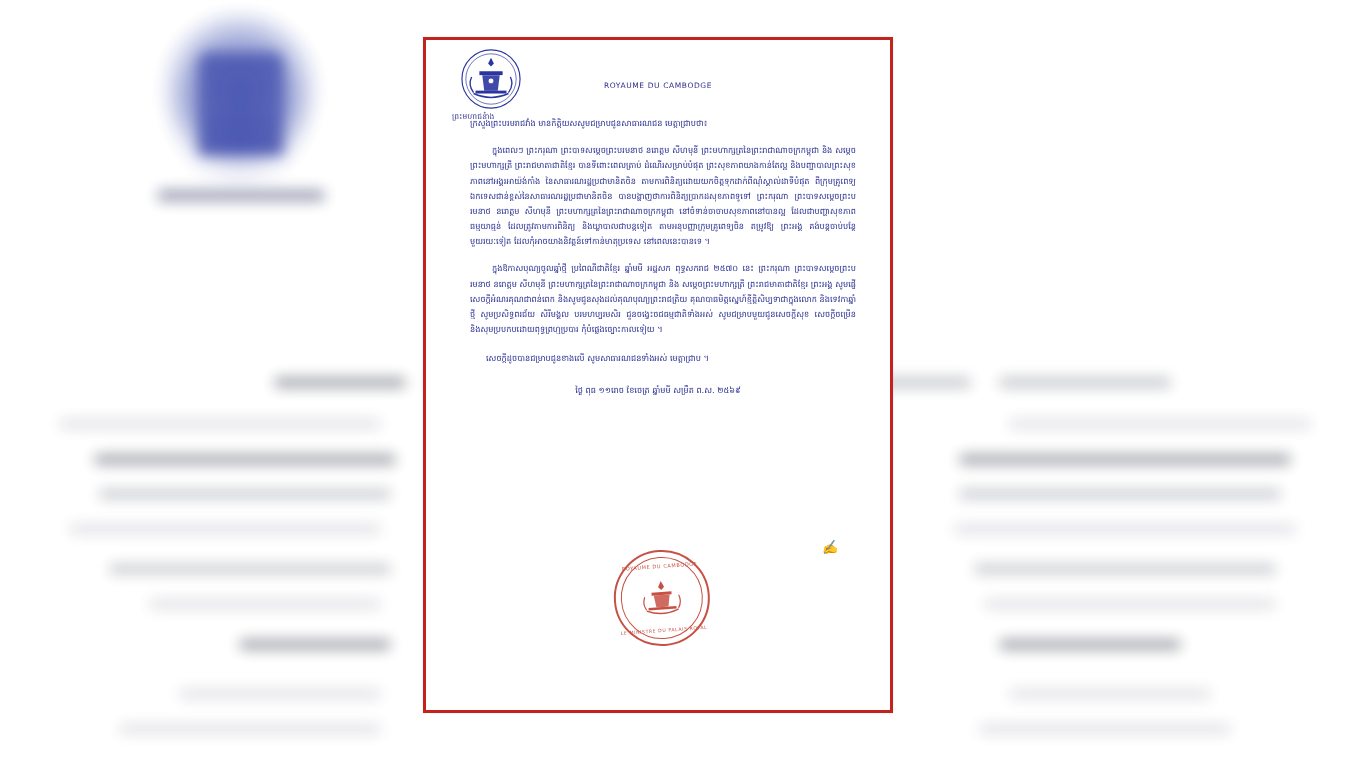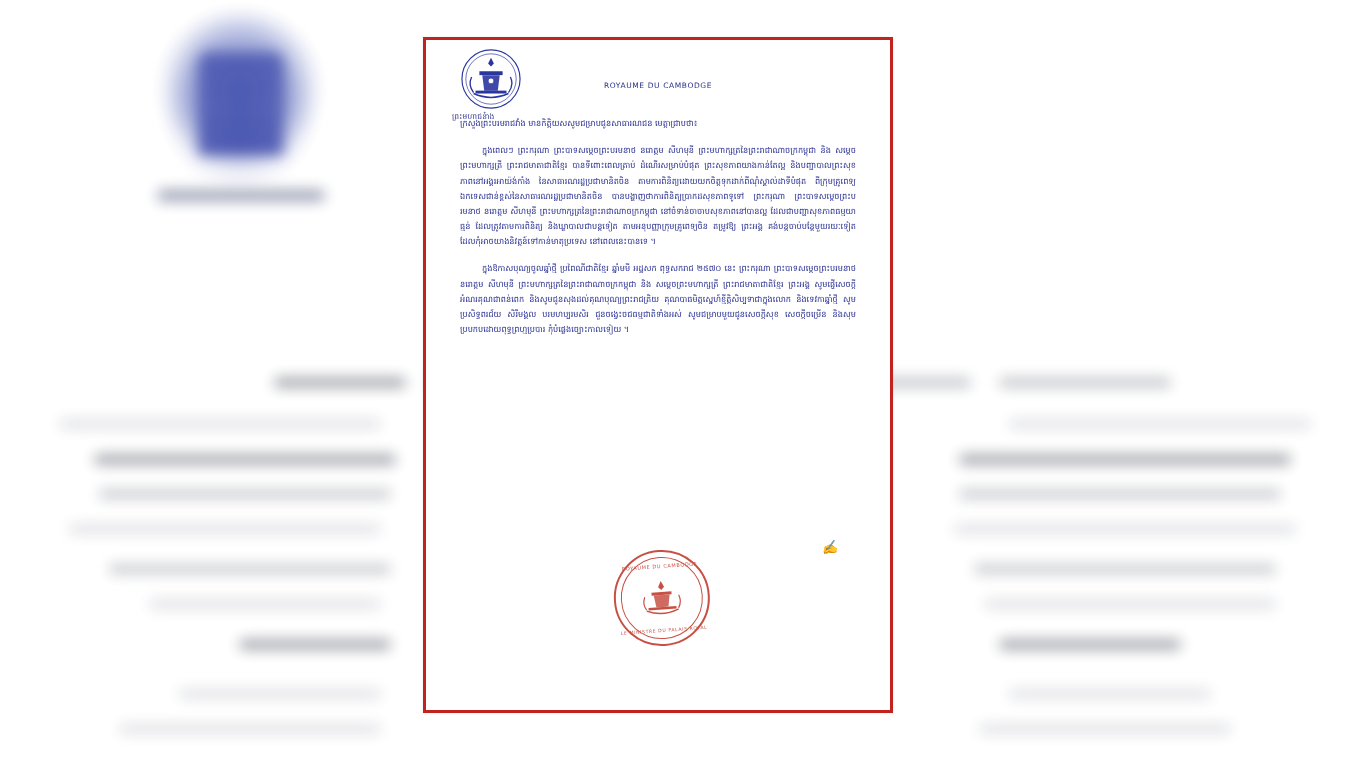--- a/index.html
+++ b/index.html
@@ -162,21 +162,21 @@
     letter-spacing: 0.2px;
   }
 
   .doc-body {
     margin-top: 26px;
     font-size: 8.2px;
     line-height: 1.85;
     color: #232a8e;
     text-align: justify;
   }
-  .doc-body p { margin: 0 0 12px 0; }
+  .doc-body p { margin: 0 0 12px 10px; }
   .doc-body p.indent { text-indent: 22px; }
 
   .doc-close {
     margin-top: 16px;
     font-size: 8.2px;
     color: #232a8e;
     text-indent: 26px;
   }
 
   .doc-date {
@@ -310,22 +310,24 @@
         <div class="kh-french">ROYAUME DU CAMBODGE</div>
       </div>
 
 
       <div class="doc-body">
         <p>ក្រសួងព្រះបរមរាជវាំង មានកិត្តិយសសូមជម្រាបជូនសាធារណជន មេត្តាជ្រាបថា៖</p>
         <p class="indent">ក្នុងពេលៗ ព្រះករុណា ព្រះបាទសម្តេចព្រះបរមនាថ នរោត្តម សីហមុនី ព្រះមហាក្សត្រនៃព្រះរាជាណាចក្រកម្ពុជា និង សម្តេចព្រះមហាក្សត្រី ព្រះរាជមាតាជាតិខ្មែរ បានទីពោះពេលត្រាប់ ដំណើរសម្រាប់បំផុត ព្រះសុខភាពយាងកាន់តែល្អ និងបញ្ជាបាលព្រះសុខភាពនៅអង្គរអាយ៉ង់កាំង នៃសាធារណរដ្ឋប្រជាមានិតចិន តាមការពិនិត្យដោយយកចិត្តទុកដាក់ពីណុំស្គាល់ដាទីបំផុត ពីក្រុមគ្រូពេទ្យឯកទេសជាន់ខ្ពស់នៃសាធារណរដ្ឋប្រជាមានិតចិន បានបង្ហាញថាការពិនិត្យប្រាកដសុខភាពទូទៅ ព្រះករុណា ព្រះបាទសម្តេចព្រះបរមនាថ នរោត្តម សីហមុនី ព្រះមហាក្សត្រនៃព្រះរាជាណាចក្រកម្ពុជា នៅចំទាន់ចាចាបសុខភាពនៅបានល្អ ដែលជាបញ្ហាសុខភាពធម្មយាធ្មន់ ដែលត្រូវតាមការពិនិត្យ និងឃ្លាបាលជាបន្តទៀត តាមអនុបញ្ញាក្រុមគ្រូពេទ្យចិន តម្រូវឱ្យ ព្រះអង្គ គង់បន្តចាប់បន្ថែមួយរយៈទៀត ដែលកុំអាចយាងនិវត្តន៍ទៅកាន់មាតុប្រទេស នៅពេលនេះបានទេ ។</p>
         <p class="indent">ក្នុងឱកាសបុណ្យចូលឆ្នាំថ្មី ប្រពៃណីជាតិខ្មែរ ឆ្នាំមមី អដ្ឋសក ពុទ្ធសករាជ ២៥៧០ នេះ ព្រះករុណា ព្រះបាទសម្តេចព្រះបរមនាថ នរោត្តម សីហមុនី ព្រះមហាក្សត្រនៃព្រះរាជាណាចក្រកម្ពុជា និង សម្តេចព្រះមហាក្សត្រី ព្រះរាជមាតាជាតិខ្មែរ ព្រះអង្គ សូមផ្ញើសេចក្តីអំណរគុណជាពន់ពេក និងសូមជូនសុងដល់គុណបុណ្យព្រះរាជត្រិយ គុណបាធមិត្តស្នេហ៍ខ្មីត្តិសិប្បទាជាក្នុងលោក និងទេវកាឆ្នាំថ្មី សូមប្រសិទ្ធពរជ័យ សិរីមង្គល បរមហប្បរមសិរ ជួនចង្វេះចជធម្មជាតិទាំងអស់ សូមជម្រាបមួយជូនសេចក្តីសុខ សេចក្តីចម្រើន និងសុមប្របកបដោយពុទ្ធព្រហ្មប្របារ កុំបំផ្លេងច្បោះកាលទៀយ ។</p>
       </div>
 
+      <div class="doc-close">សេចក្តីដូចបានជម្រាបជូនខាងលើ សូមសាធារណជនទាំងអស់ មេត្តាជ្រាប ។</div>
 
       <div class="doc-date">
+        <div>ថ្ងៃ ពុធ ១១រោច ខែចេត្រ ឆ្នាំមមី សម្រឹត ព.ស. ២៥៦៩</div>
       </div>
 
       <div class="signature-mark">✍</div>
 
       <div class="doc-seal">
         <div class="seal-top">ROYAUME DU CAMBODGE</div>
         <div class="seal-center">
           <svg viewBox="0 0 44 44" width="44" height="44" aria-hidden="true">
             <path d="M22 5 L25 11 L22 14 L19 11 Z" fill="#c0392b"></path>
             <rect x="12" y="16" width="20" height="3" fill="#c0392b"></rect>

